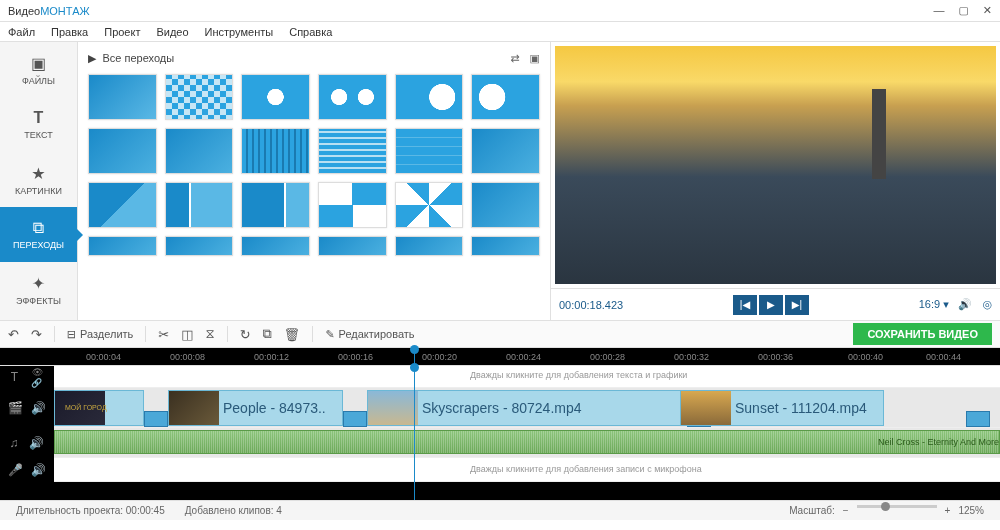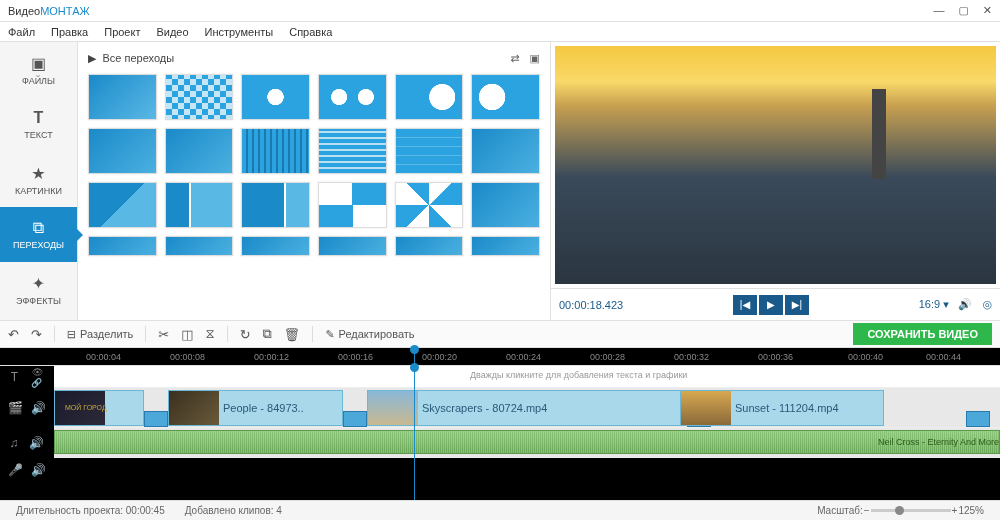--- a/index.html
+++ b/index.html
@@ -63,32 +63,32 @@
 .tl-mic { height: 24px; }
 .track-area { flex: 1; position: relative; }
 .track-row { position: relative; border-bottom: 1px solid #eee; }
 .text-track { height: 22px; background: #fff; }
 .hint-text { position: absolute; left: 380px; top: 4px; font-size: 9px; color: #999; margin-left: 36px; }
 .video-track { height: 40px; background: #e8e8e8; display: flex; align-items: center; padding: 2px 0; }
 .vclip { height: 36px; background: #a8d8ea; border: 1px solid #6bb8d6; position: absolute; display: flex; align-items: center; overflow: hidden; }
 .vclip-thumb { height: 100%; width: 50px; background: linear-gradient(135deg, #3a3020, #6a5a3a); flex-shrink: 0; }
 .vclip-thumb.dark { background: linear-gradient(135deg, #1a1a2a, #2a2a3a); }
 .vclip-thumb.sky { background: linear-gradient(180deg, #8ab8d8, #c8b890); }
-.vclip-label { font-size: 11px; color: #2a5a7a; padding: 0 4px; white-space: nowrap; }
+.vclip-label { font-size: 14px; color: #2a5a7a; padding: 0 4px; white-space: nowrap; }
 .tr-badge { position: absolute; bottom: 0; width: 24px; height: 16px; background: #4ba8d8; border: 1px solid #2a7aac; }
 .tr-badge-num { position: absolute; bottom: -12px; font-size: 8px; color: #888; width: 24px; text-align: center; }
 .audio-track { height: 30px; background: #e8e8e8; position: relative; }
 .audio-clip { position: absolute; left: 0; right: 0; top: 2px; height: 24px; background: linear-gradient(180deg, #8bc47a, #6ba858); border: 1px solid #5a9a48; display: flex; align-items: center; justify-content: flex-end; overflow: hidden; }
 .audio-wave { position: absolute; inset: 0; background: repeating-linear-gradient(90deg, rgba(255,255,255,0.4) 0 1px, transparent 1px 2px); opacity: 0.6; }
 .audio-label { font-size: 9px; color: #2a5a1a; z-index: 1; }
 .mic-track { height: 24px; background: #fff; position: relative; }
 .playhead { position: absolute; top: 0; bottom: 0; left: 360px; width: 1px; background: #1a8ac9; z-index: 5; }
 .playhead::before { content: ""; position: absolute; top: -3px; left: -4px; width: 9px; height: 9px; background: #1a8ac9; border-radius: 50%; }
 .statusbar { height: 20px; display: flex; align-items: center; padding: 0 16px; font-size: 10px; color: #666; border-top: 1px solid #e0e0e0; background: #f5f5f5; gap: 20px; }
-.zoom-area { margin-left: auto; display: flex; align-items: center; gap: 1px; }
+.zoom-area { margin-left: auto; display: flex; gap: 8px; }
 .zoom-slider { width: 80px; height: 3px; background: #ccc; position: relative; }
 .zoom-slider::after { content:""; position:absolute; left:30%; top:-3px; width:9px; height:9px; background:#888; border-radius:50%; }
 .eye-icons { display:flex; flex-direction:column; gap:1px; font-size:9px; }
 </style>
 </head>
 <body>
 
 <div class="titlebar">
   <span class="app-title">
     <span>Видео</span><span class="accent">МОНТАЖ</span>
@@ -276,20 +276,23 @@
         <div class="tr-badge" style="left:912px">
             <span class="tr-badge-num">2,0</span>
           </div>
       </div>
       <div class="track-row audio-track">
         <div class="audio-clip">
           <div class="audio-wave"></div>
           <span class="audio-label">Neil Cross - Eternity And More</span>
         </div>
       </div>
+      <div class="track-row mic-track">
+        <span class="hint-text" style="top:6px">Дважды кликните для добавления записи с микрофона</span>
+      </div>
       <div class="playhead" style="left:360px"></div>
     </div>
   </div>
 </div>
 
 <div class="statusbar">
   <span><span>Длительность проекта:</span> <span>00:00:45</span></span>
   <span><span>Добавлено клипов:</span> <span>4</span></span>
   <div class="zoom-area">
     <span>Масштаб:</span>

